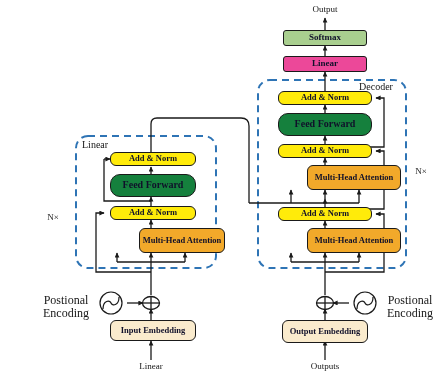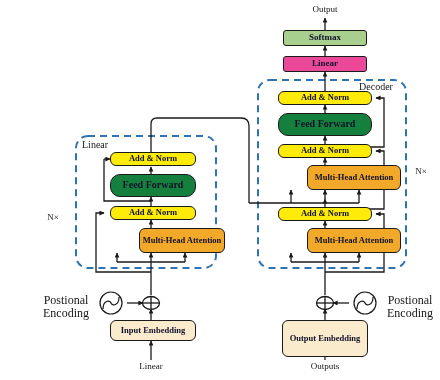--- a/index.html
+++ b/index.html
@@ -228,20 +228,20 @@
 
   <div class="plain-label lbl-pe" style="left:38px; top:294px; width:56px;">Postional
 Encoding</div>
 
   <div class="plain-label lbl-pe" style="left:381px; top:294px; width:58px;">Postional
 Encoding</div>
 
   <div class="node-box box-embed" style="left:110px; top:320px; width:86px; height:21px;">Input
 Embedding</div>
 
-  <div class="node-box box-embed" style="left:282px; top:320px; width:86px; height:37px;">Output
+  <div class="node-box box-embed" style="left:282px; top:320px; width:86px; height:23px;">Output
 Embedding</div>
 
   <div class="plain-label lbl-io" style="left:121px; top:361px; width:60px;">Linear</div>
 
   <div class="plain-label lbl-io" style="left:295px; top:361px; width:60px;">Outputs</div>
 
 </div>
 
 </body></html>

